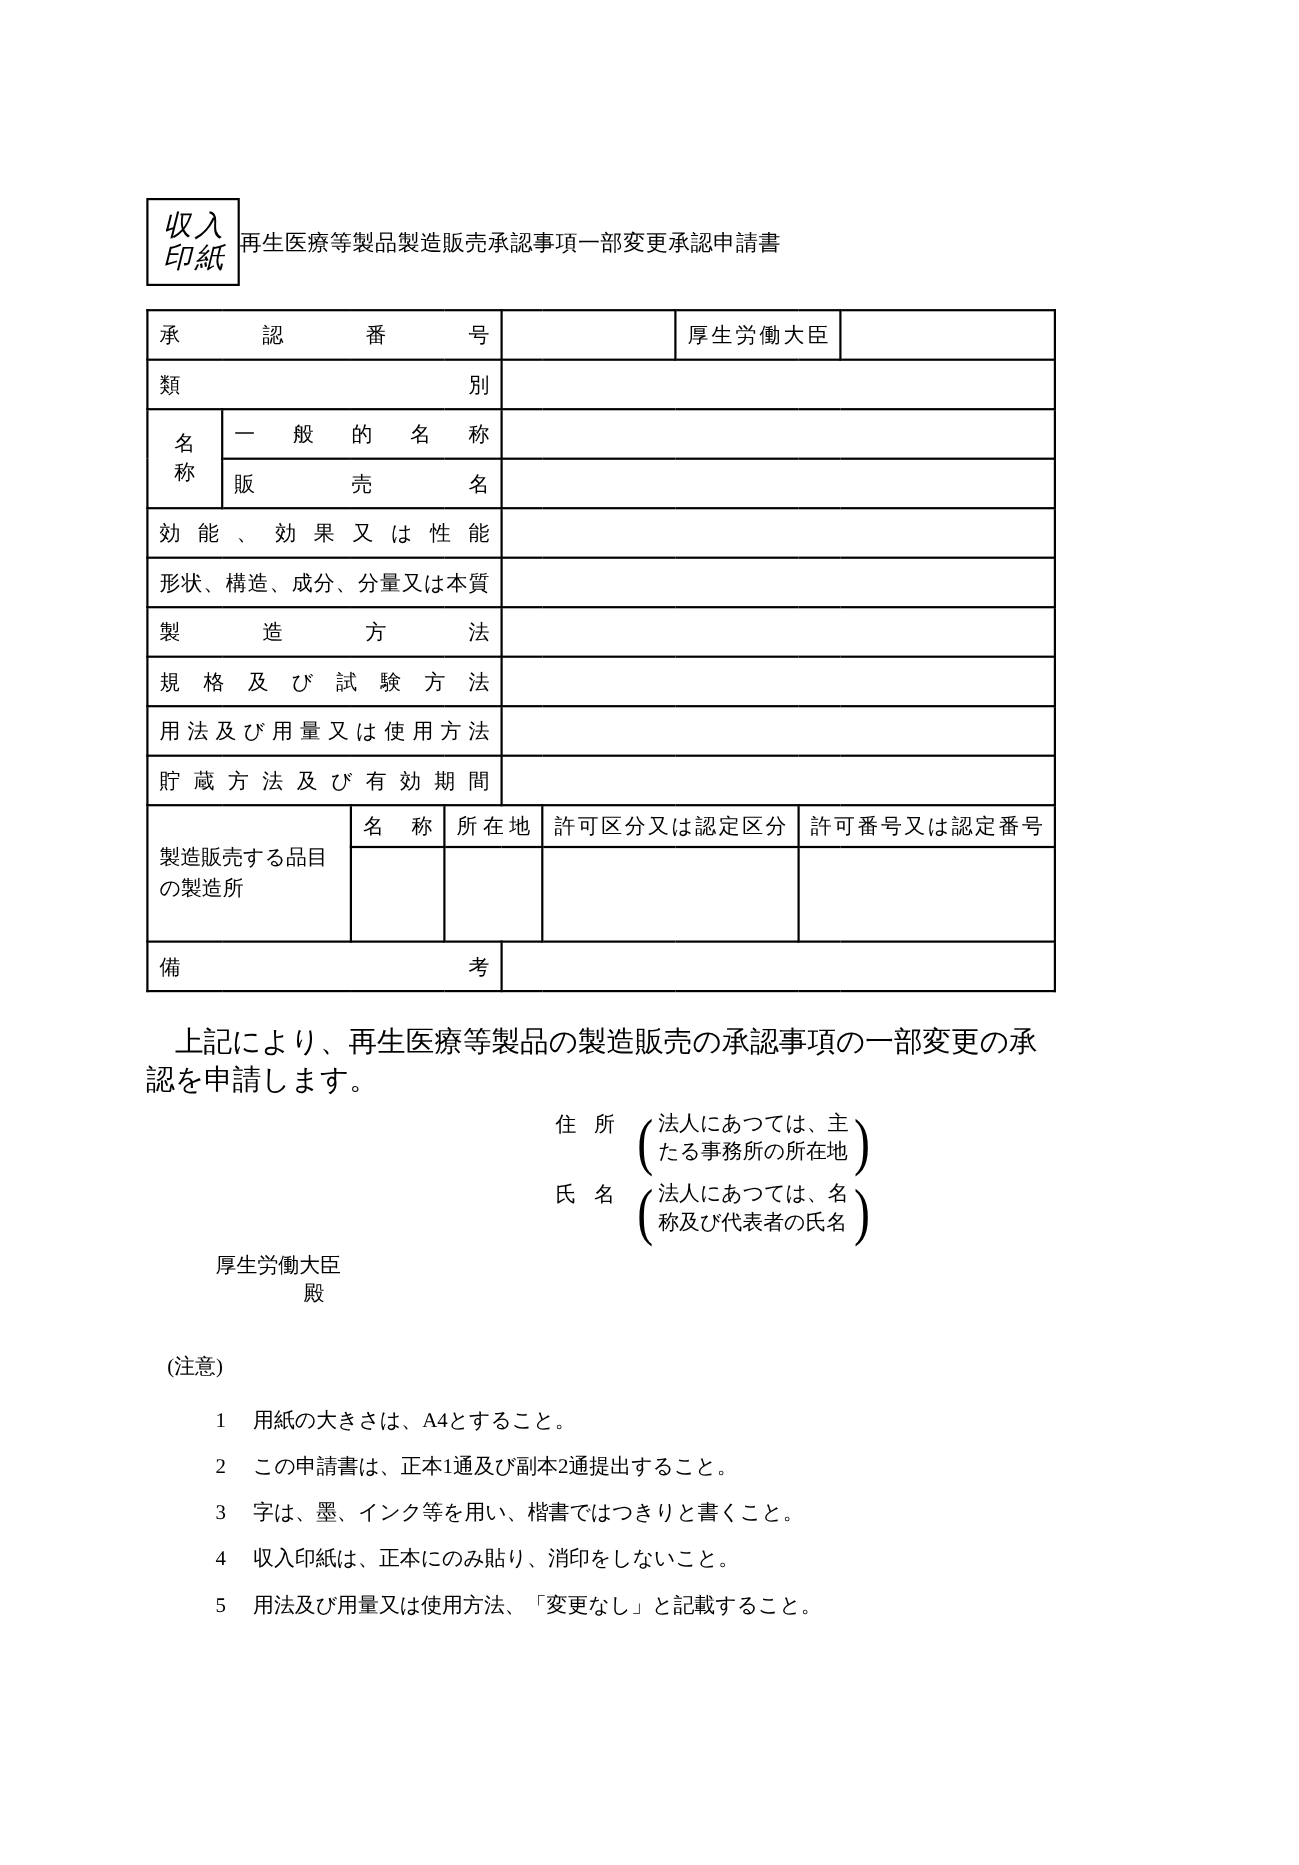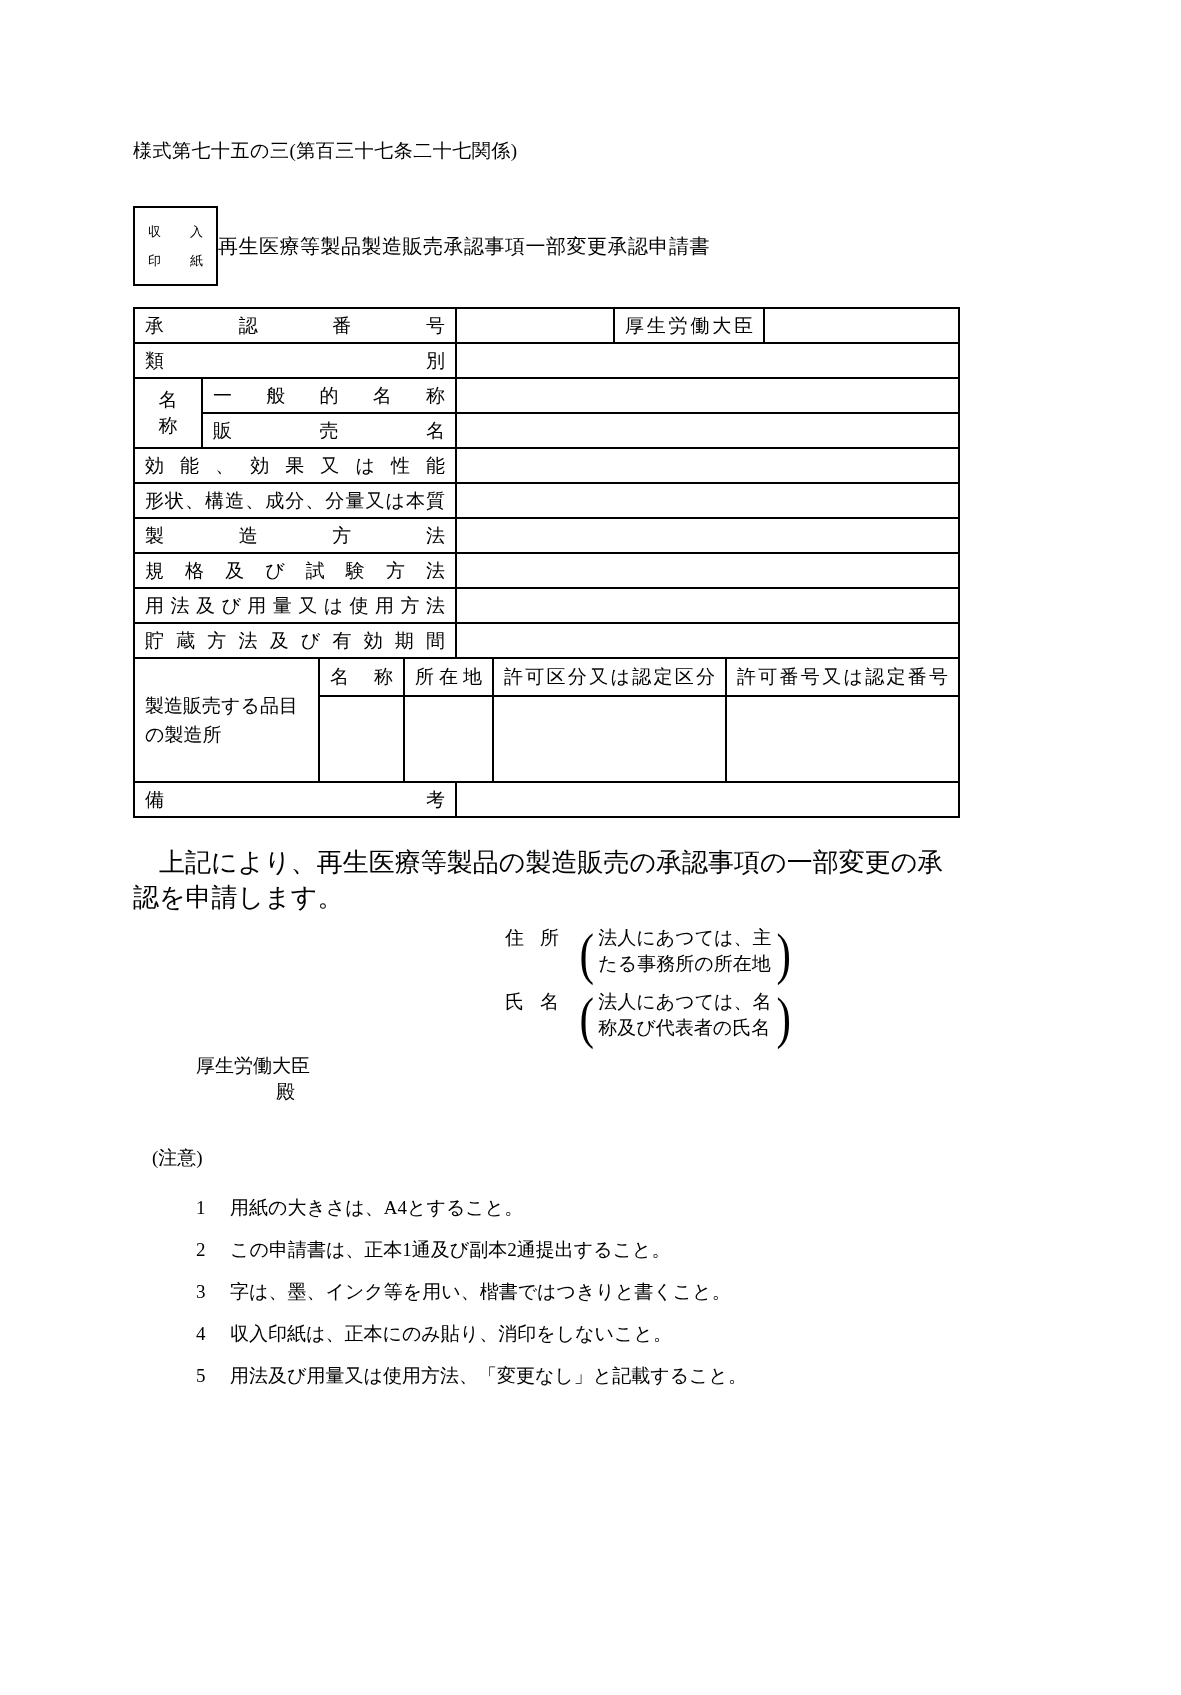--- a/index.html
+++ b/index.html
@@ -33,38 +33,39 @@
     border: 2px solid #000;
     padding: 11px 13px;
     display: flex;
     flex-direction: column;
     justify-content: center;
   }
   .stamp-line {
     text-align: justify;
     text-align-last: justify;
     line-height: 29px;
-    font-size: 13px;
+    font-size: 26px;
+    font-style: italic;
   }
   .title-wrap { flex: 1; text-align: left; }
   .doc-title { font-size: 20px; letter-spacing: 0.5px; }
 
   .form-table {
     margin-top: 21px;
     border-collapse: collapse;
     table-layout: fixed;
     width: 825px;
   }
   .form-table td {
     border: 2px solid #000;
     font-size: 19px;
     vertical-align: middle;
     padding: 0 10px;
   }
-  .h45 { height: 35px; }
+  .h45 { height: 45px; }
   .h38 { height: 38px; }
   .h86 { height: 86px; }
   .spread { text-align: justify; text-align-last: justify; }
   .stack-cell { text-align: center; padding: 0 4px; }
   .stack-cell .stack {
     display: inline-block;
     width: 1em;
     word-break: break-all;
     line-height: 1.35;
     text-align: center;
@@ -110,21 +111,20 @@
   }
   .note-num { width: 20px; flex: 0 0 20px; }
   .note-text { margin-left: 14px; }
 </style>
 </head>
 <body>
 
 <div class="page">
   <div class="content">
 
-    <div class="form-number">様式第七十五の三(第百三十七条二十七関係)</div>
 
     <div class="header-row">
       <div class="stamp-box">
         <div class="stamp-line">収入</div>
         <div class="stamp-line">印紙</div>
       </div>
       <div class="title-wrap">
         <div class="doc-title">再生医療等製品製造販売承認事項一部変更承認申請書</div>
       </div>
     </div>

